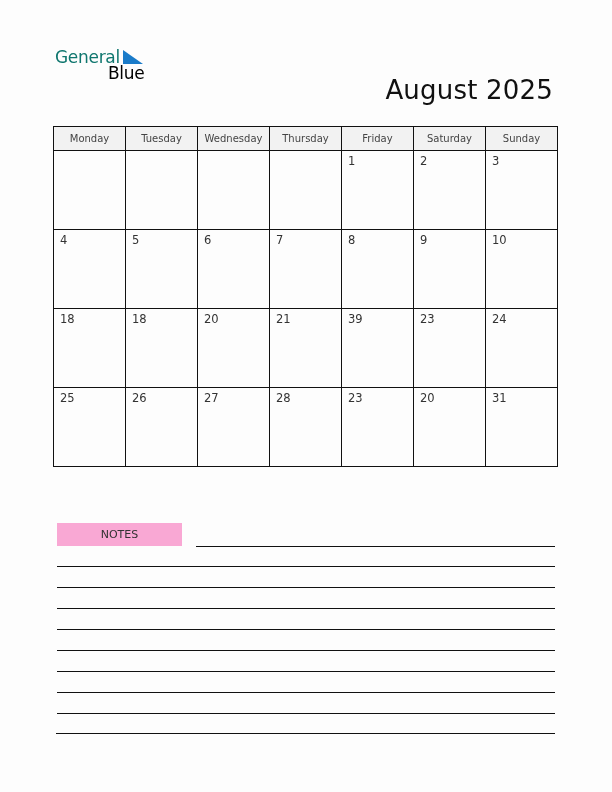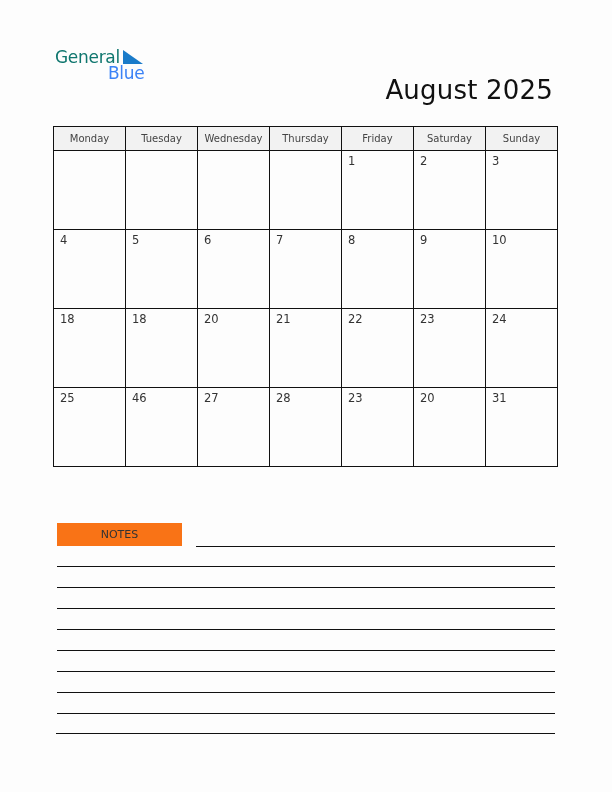--- a/index.html
+++ b/index.html
@@ -1,25 +1,25 @@
 <!DOCTYPE html>
 <html><head>
 <meta charset="utf-8">
 <style>
   html, body { margin:0; padding:0; background:#fdfdfd; }
   body { width:612px; height:792px; position:relative; font-family:"DejaVu Sans", sans-serif; color:#222; overflow:hidden; }
   .logo { position:absolute; left:55px; top:47px; width:100px; height:36px; }
   .logo-general { position:absolute; left:0; top:0; font-size:17px; color:#0f766e; letter-spacing:-0.3px; }
-  .logo-blue { position:absolute; left:53px; top:16px; font-size:17px; color:#3b82f6; letter-spacing:-0.3px; }
+  .logo-blue { position:absolute; left:53px; top:16px; font-size:17px; color:#000000; letter-spacing:-0.3px; }
   .logo-tri { position:absolute; left:68px; top:3px; width:0; height:0; border-bottom:14px solid #1a7bc9; border-right:20px solid transparent; }
   .title { position:absolute; right:59px; top:50px; font-size:26px; color:#111; letter-spacing:0.2px;margin-top:25px; }
   .cal { position:absolute; left:53px; top:96px; width:505px; border-collapse:collapse; table-layout:fixed;margin-top:30px; }
   .cal th { height:23px; background:#f2f2f2; border:1px solid #111; font-weight:normal; font-size:10px; color:#444; padding:0; }
   .cal td { height:75px; border:1px solid #111; vertical-align:top; padding:3px 0 0 6px; font-size:11.5px; color:#333; }
-  .notes-label { position:absolute; left:57px; top:523px; width:125px; height:23px; background:#f97316; font-size:11px; color:#333; text-align:center; line-height:23px; }
+  .notes-label { position:absolute; left:57px; top:523px; width:125px; height:23px; background:#f9a8d4; font-size:11px; color:#333; text-align:center; line-height:23px; }
   .line { position:absolute; height:1px; background:#111; }
 </style>
 </head>
 <body>
 
 <div class="logo">
   <span class="logo-general">General</span>
   <span class="logo-tri"></span>
   <span class="logo-blue">Blue</span>
 </div>
@@ -55,27 +55,27 @@
       <td>7</td>
       <td>8</td>
       <td>9</td>
       <td>10</td>
     </tr>
     <tr>
       <td>18</td>
       <td>18</td>
       <td>20</td>
       <td>21</td>
-      <td>22</td>
+      <td>39</td>
       <td>23</td>
       <td>24</td>
     </tr>
     <tr>
       <td>25</td>
-      <td>46</td>
+      <td>26</td>
       <td>27</td>
       <td>28</td>
       <td>23</td>
       <td>20</td>
       <td>31</td>
     </tr>
   </tbody>
 </table>
 
 <div class="notes-label">NOTES</div>

